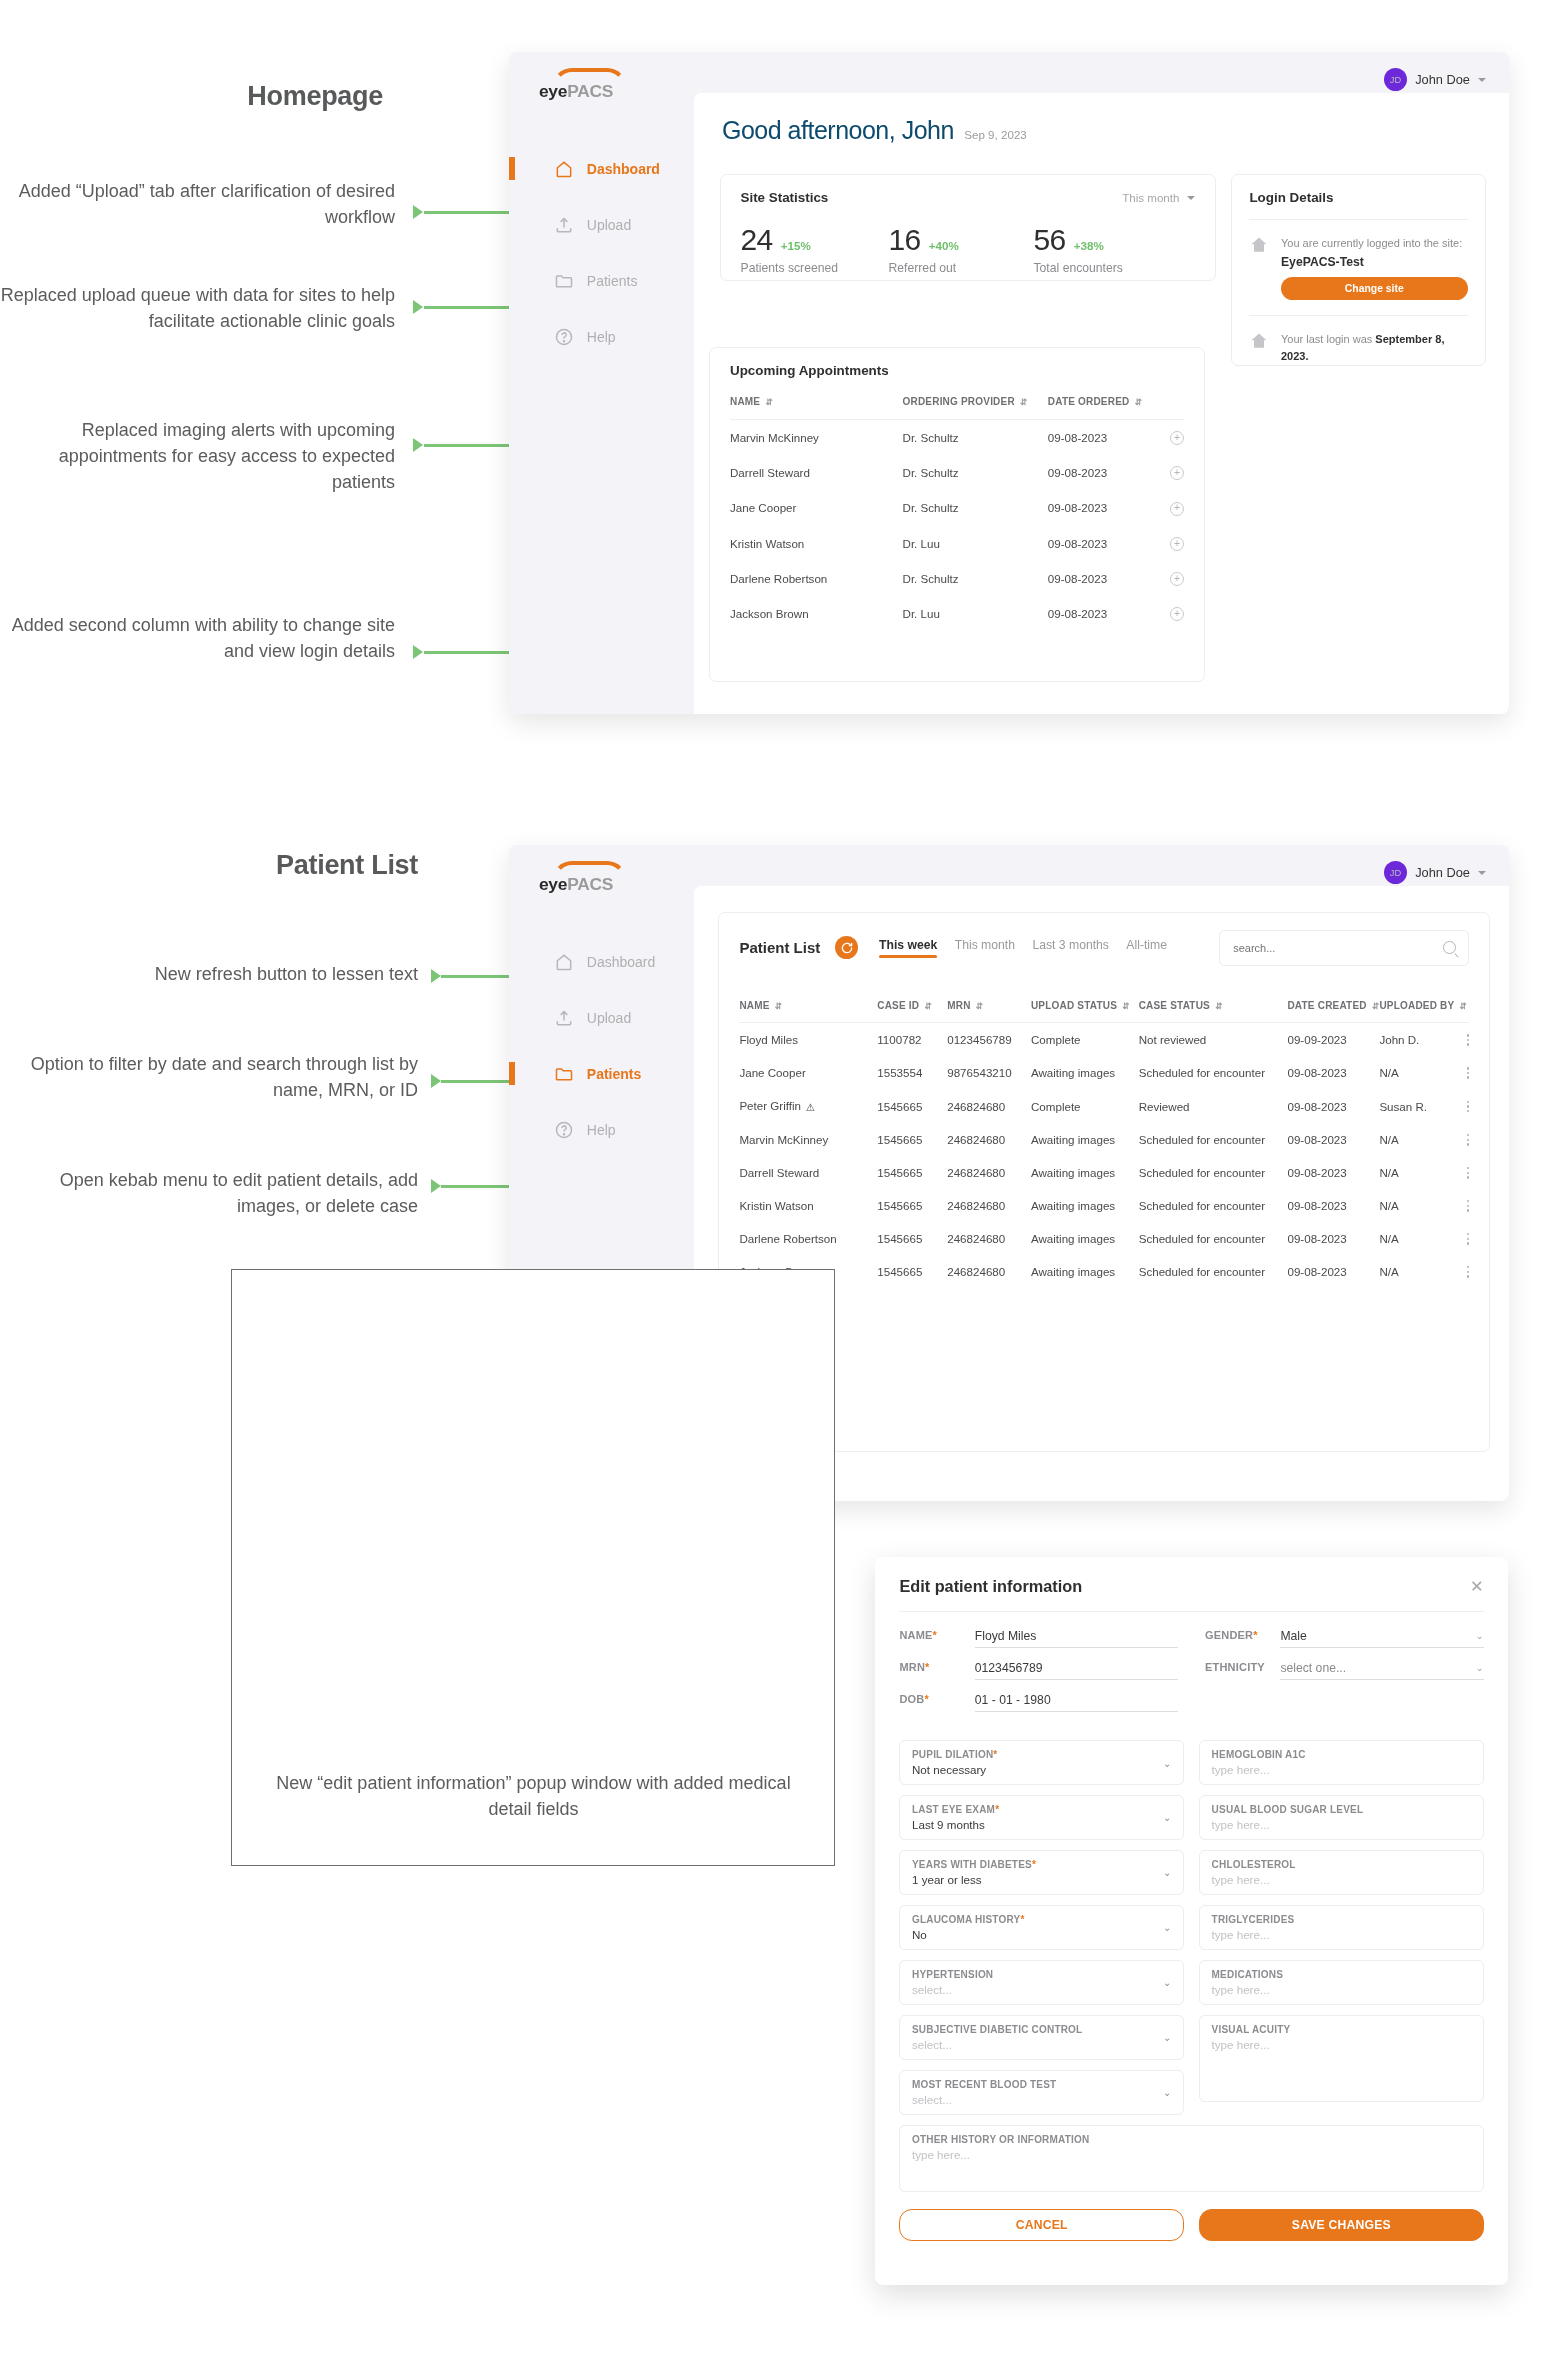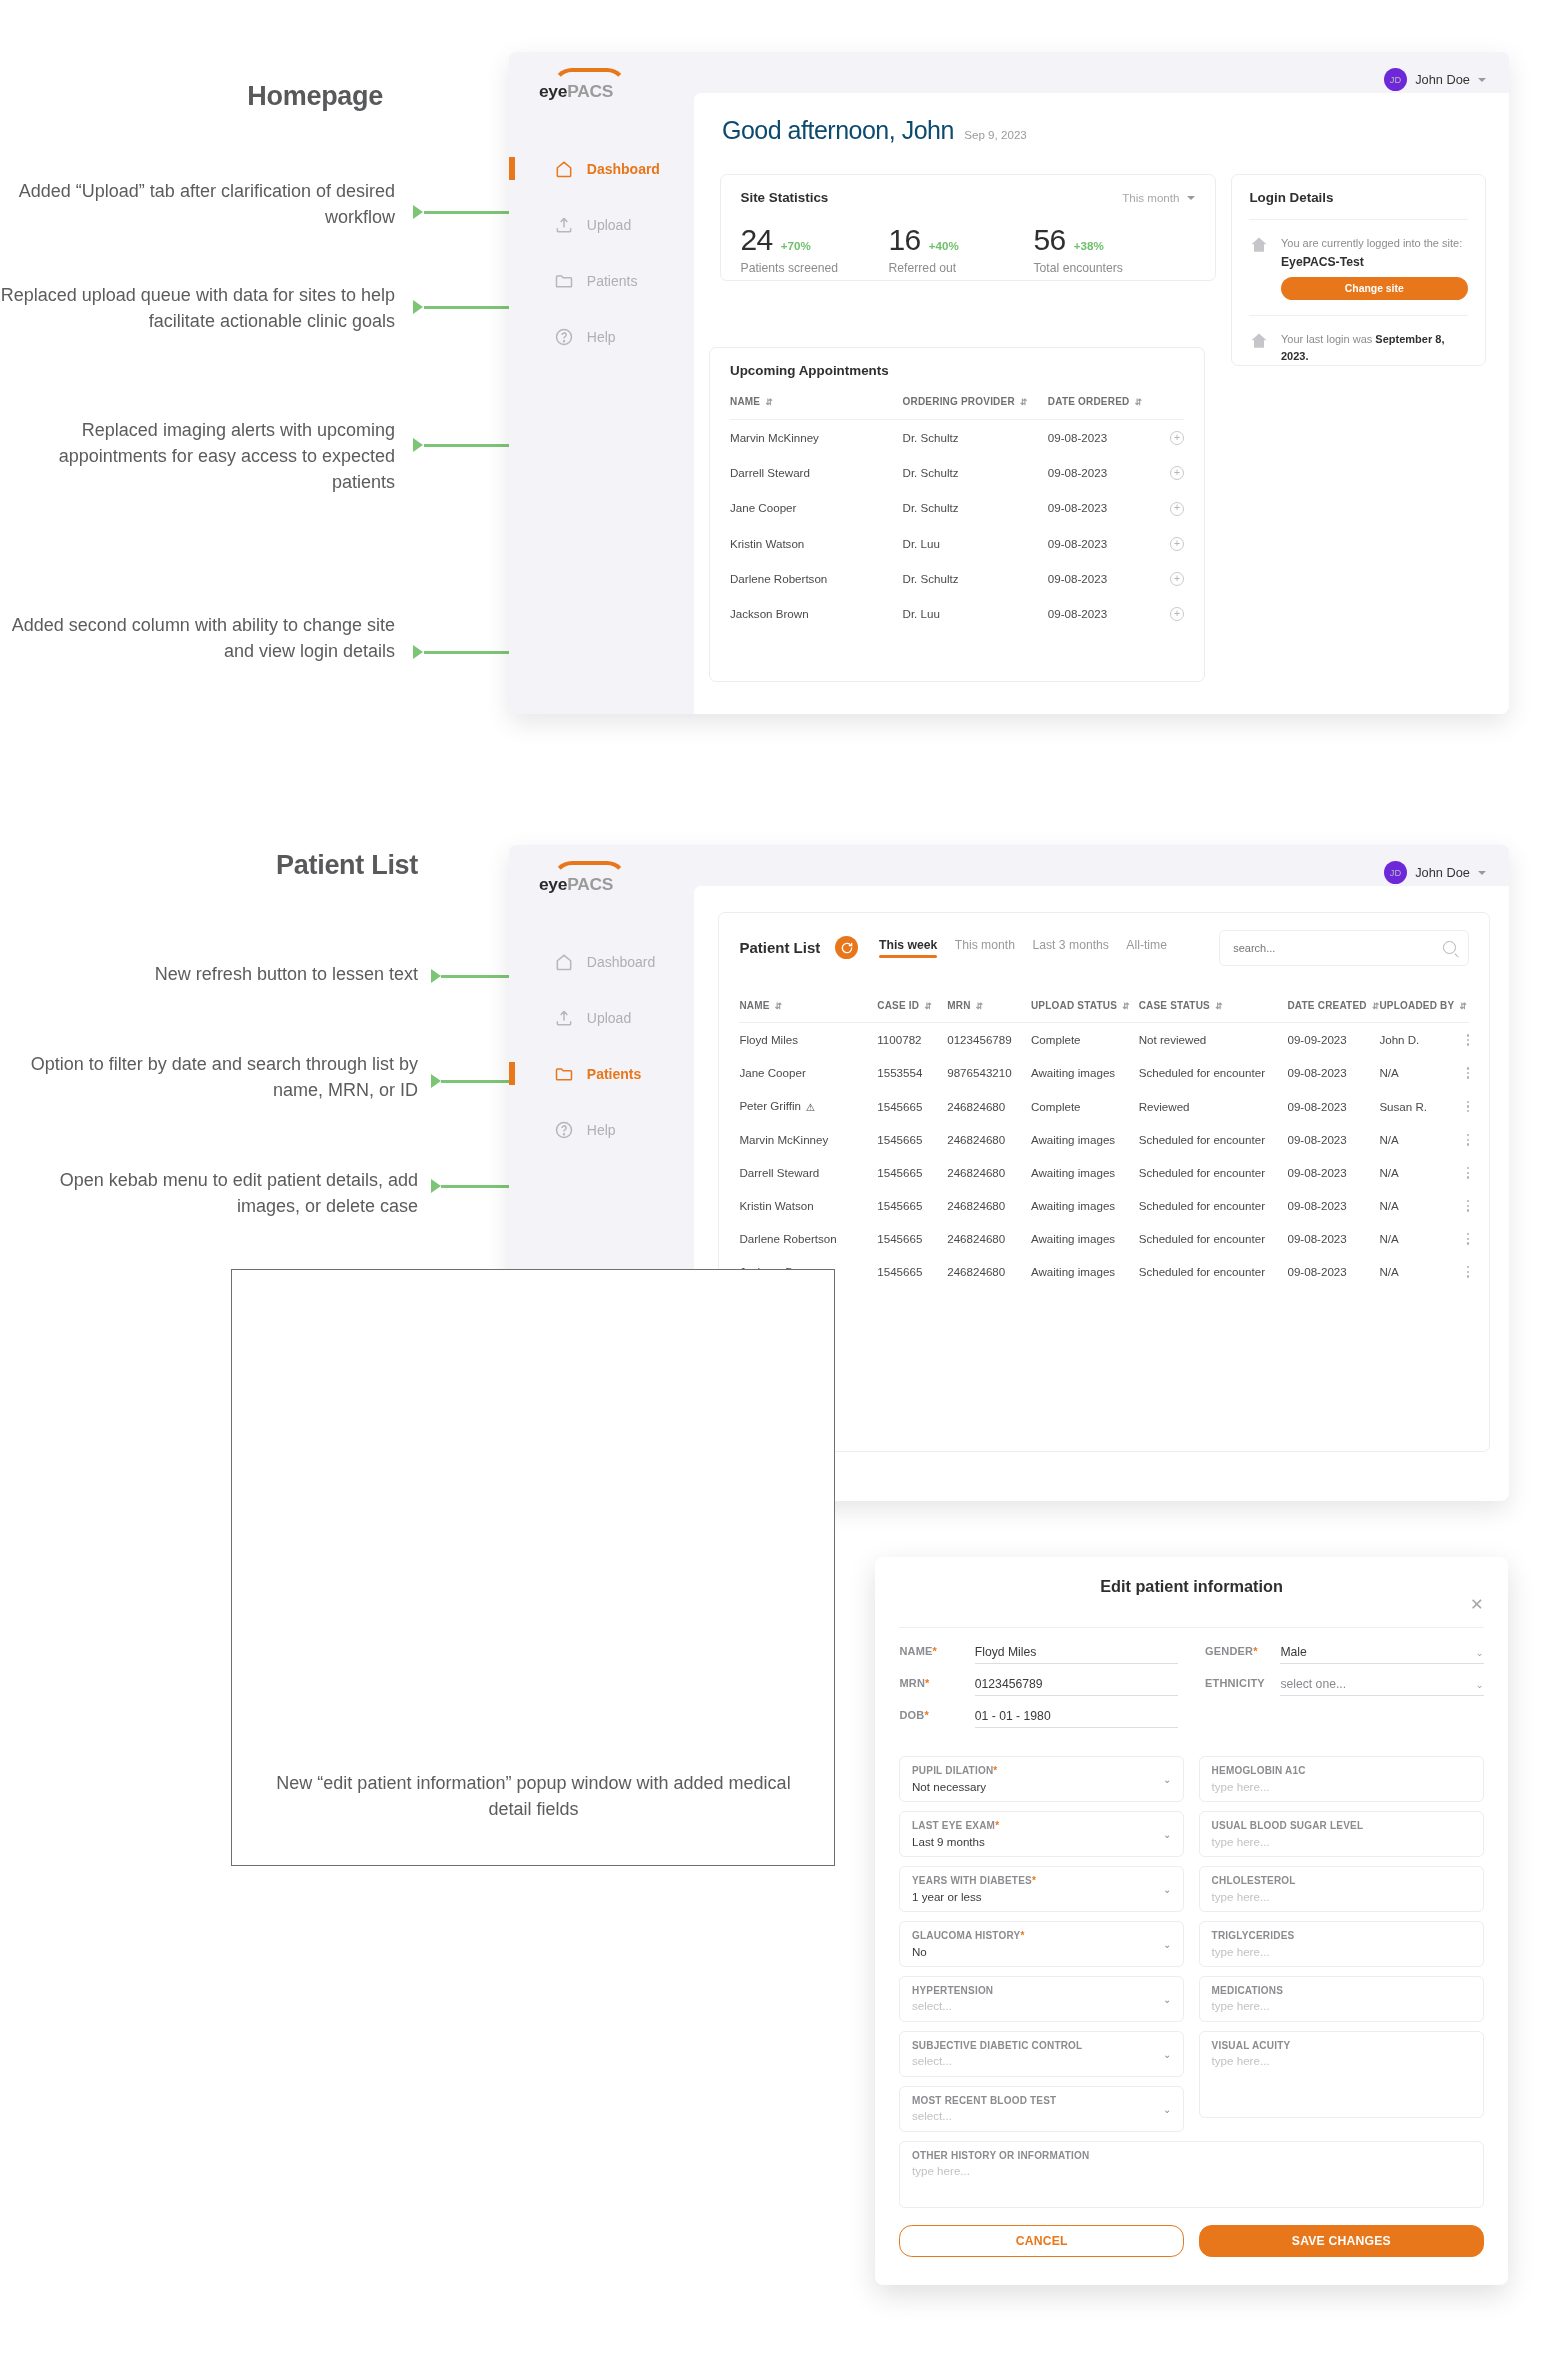--- a/index.html
+++ b/index.html
@@ -126,21 +126,21 @@
   .mag { width: 12.8px; height: 12.8px; border: 1.2px solid #b4b4b8; border-radius: 50%; position: relative; }
   .mag::after { content: ""; position: absolute; right: -4.1px; bottom: -2.9px; width: 5.2px; height: 1.2px;
                 background: #b4b4b8; transform: rotate(45deg); }
   .kebab { display: flex; flex-direction: column; gap: 2.3px; align-items: center; cursor: pointer; }
   .kebab i { width: 2.3px; height: 2.3px; border-radius: 50%; background: #b0b0b4; display: block; }
   .warn { display: inline-block; margin-left: 4.6px; color: #4a4a4d; font-size: 10.4px; vertical-align: middle; }
 
   
   .modal { position: absolute; background: #fff; border-radius: 8.1px;
            box-shadow: 0 9.3px 29px rgba(0,0,0,0.13); }
-  .modal-head { display: flex; align-items: center; padding: 20px 24.4px 15px 24.4px; flex-direction: column; }
+  .modal-head { display: flex; align-items: center; padding: 20px 24.4px 15px 24.4px; }
   .modal-title { font-size: 16.3px; font-weight: bold; color: #2f2f2f; }
   .close-x { margin-left: auto; font-size: 16.3px; color: #a9a9ad; cursor: pointer; line-height: 1; }
   .modal-sep { height: 0.6px; background: #eeeef2; margin: 0 24.4px; }
   .m-body { padding: 17.4px 24.4px 0 24.4px; }
   .ident { display: flex; gap: 27px; }
   .ident-col { flex: 1; }
   .ident-row { display: flex; gap: 10.4px; margin-bottom: 12.8px; }
   .ident-lab { font-size: 11px; font-weight: bold; color: #8c8c90; letter-spacing: 0.2px; white-space: nowrap;
                min-width: 65px; }
   .req { color: #e8761a; }
@@ -259,21 +259,21 @@
 
       <div class="card" style="left:25.5px; top:81px; width:496px; height:107px;">
         <div class="card-title" style="position:absolute; left:20px; top:15px;">Site Statistics</div>
         <div class="period">
           <span>This month</span>
           <span class="caret"></span>
         </div>
         <div class="stat" style="left:20px; top:48px;">
           <div class="row">
             <span class="num">24</span>
-            <span class="delta">+70%</span>
+            <span class="delta">+15%</span>
           </div>
           <div class="cap">Patients screened</div>
         </div>
         <div class="stat" style="left:168px; top:48px;">
           <div class="row">
             <span class="num">16</span>
             <span class="delta">+40%</span>
           </div>
           <div class="cap">Referred out</div>
         </div>

